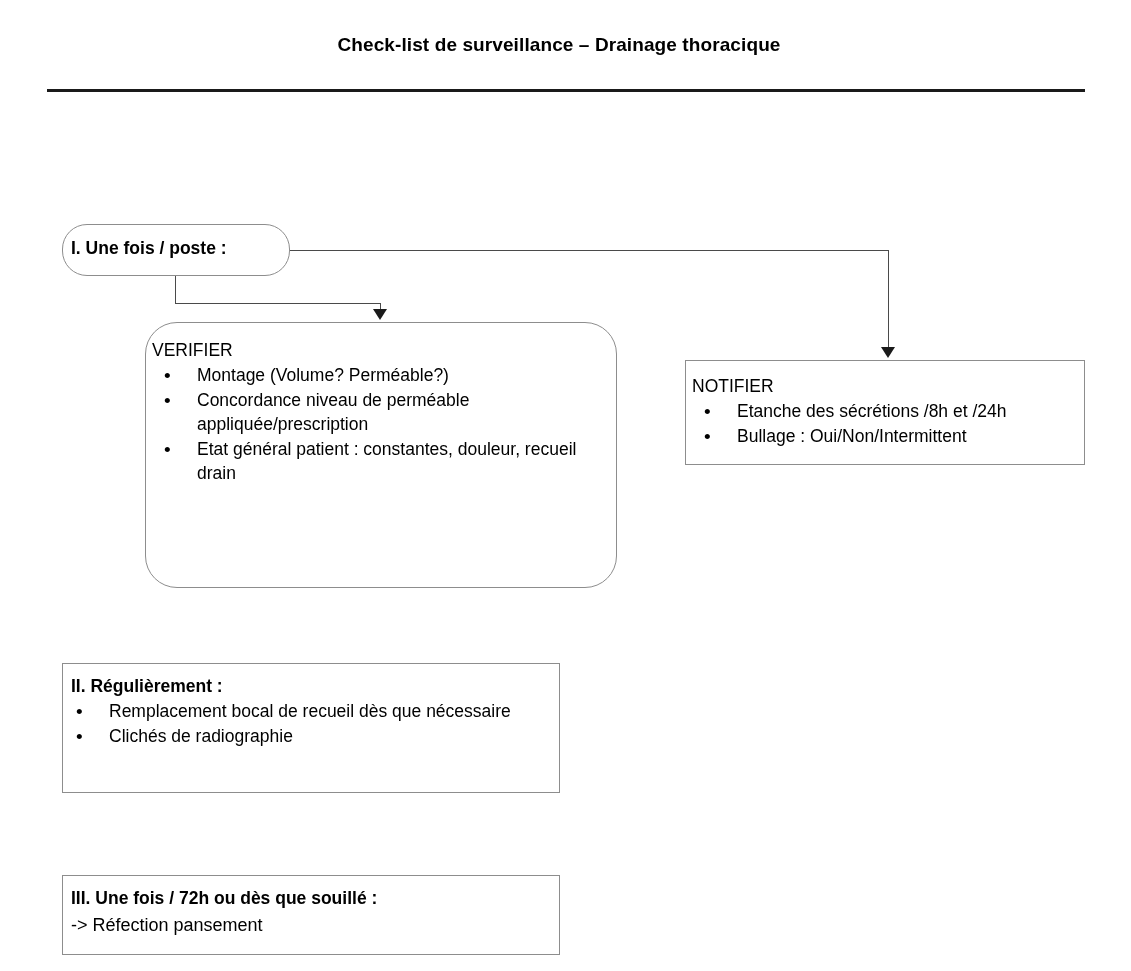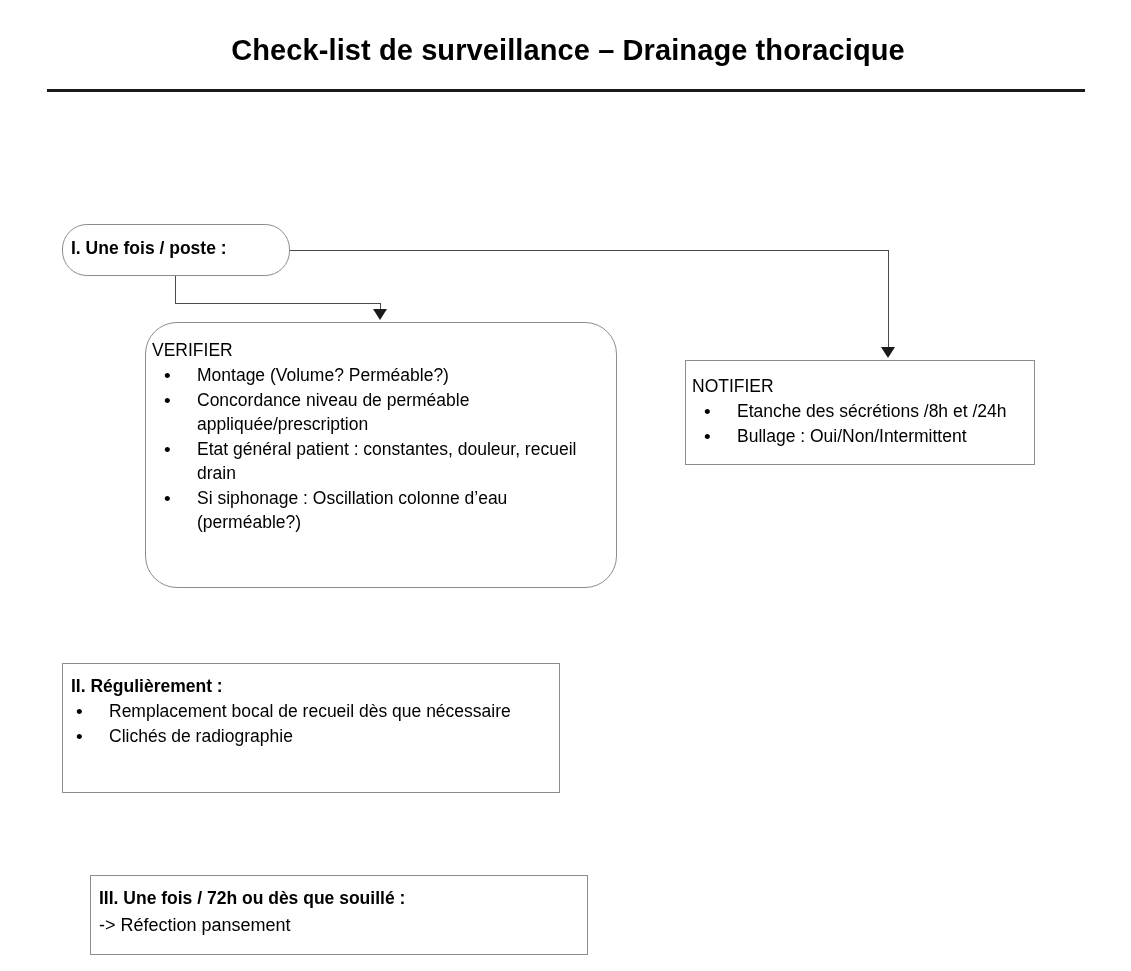--- a/index.html
+++ b/index.html
@@ -16,25 +16,25 @@
     position: relative;
     width: 1131px;
     height: 971px;
     overflow: hidden;
     background: #ffffff;
   }
 
   
   .doc-title {
     position: absolute;
-    left: 49px;
+    left: 40px;
     top: 34px;
     width: 1038px;
     text-align: center;
-    font-size: 29px;
+    font-size: 19px;
     font-weight: bold;
     letter-spacing: 0.1px;
     color: #000000;
     white-space: nowrap;
   }
   .title-rule {
     position: absolute;
     left: 47px;
     top: 89px;
     width: 1038px;
@@ -72,40 +72,39 @@
     top: 322px;
     width: 472px;
     height: 266px;
     padding: 16px 6px 0 6px;
     border-radius: 32px;
   }
   
   #box-notifier {
     left: 685px;
     top: 360px;
-    width: 350px;
+    width: 400px;
     height: 105px;
     padding: 14px 4px 0 6px;
   }
   
   #box-step-two {
     left: 62px;
     top: 663px;
     width: 498px;
     height: 130px;
     padding: 11px 10px 0 8px;
   }
   
   #box-step-three {
     left: 62px;
     top: 875px;
     width: 498px;
     height: 80px;
     padding: 11px 6px 0 8px;
-    margin-left: 28px;
   }
 
   
   ul.bullets {
     list-style: none;
     margin: 2px 0 0 0;
     padding: 0;
   }
   ul.bullets li {
     position: relative;
@@ -169,21 +168,20 @@
   <div class="conn conn-h" style="left:175px; top:303px; width:206px;"></div>
   <div class="conn conn-v" style="left:380px; top:303px; height:7px;"></div>
   <div class="arrow-down" style="left:373px; top:309px;"></div>
 
   <div class="box" id="box-verifier">
     <div class="box-heading">VERIFIER</div>
     <ul class="bullets">
       <li>Montage (Volume? Perméable?)</li>
       <li>Concordance niveau de perméable appliquée/prescription</li>
       <li>Etat général patient : constantes, douleur, recueil drain</li>
-      <li>Si siphonage : Oscillation colonne d’eau (perméable?)</li>
     </ul>
   </div>
 
   <div class="box" id="box-notifier">
     <div class="box-heading">NOTIFIER</div>
     <ul class="bullets">
       <li>Etanche des sécrétions /8h et /24h</li>
       <li>Bullage : Oui/Non/Intermittent</li>
     </ul>
   </div>

